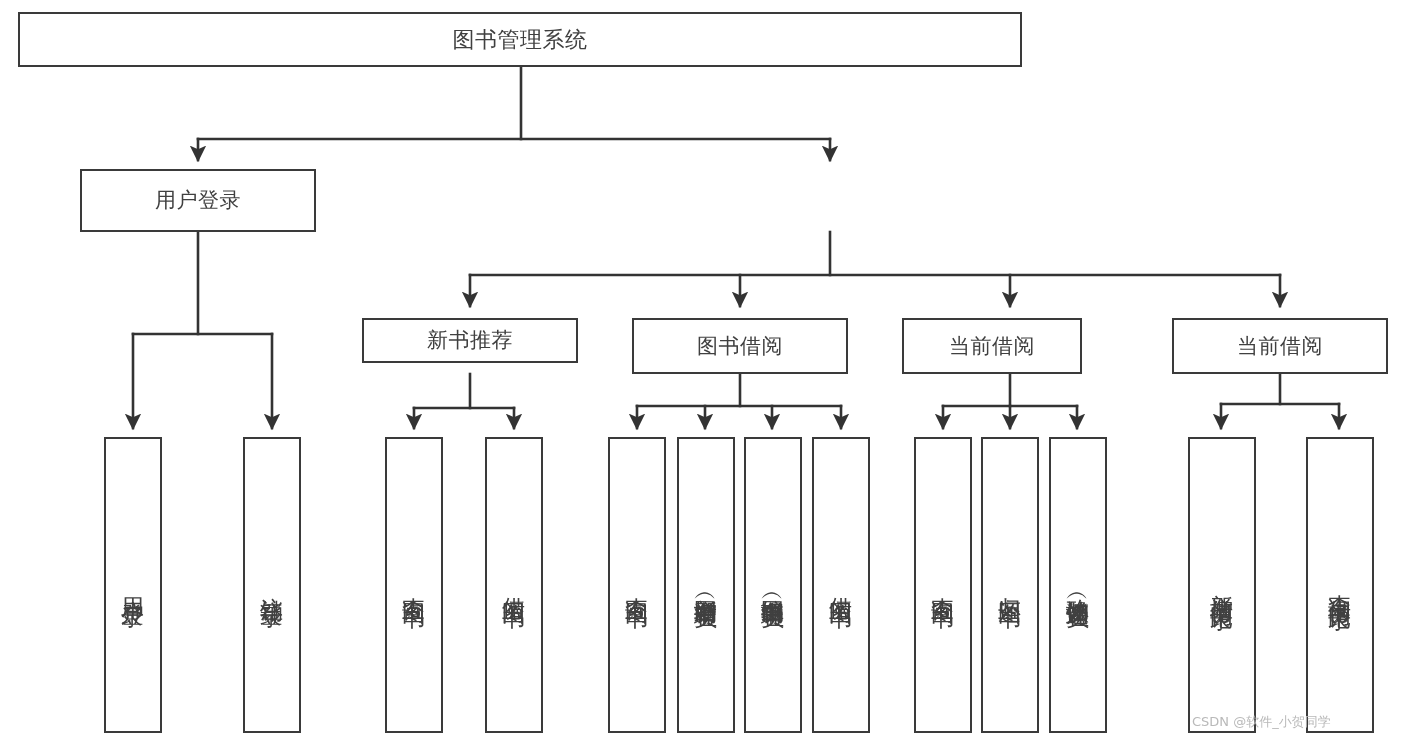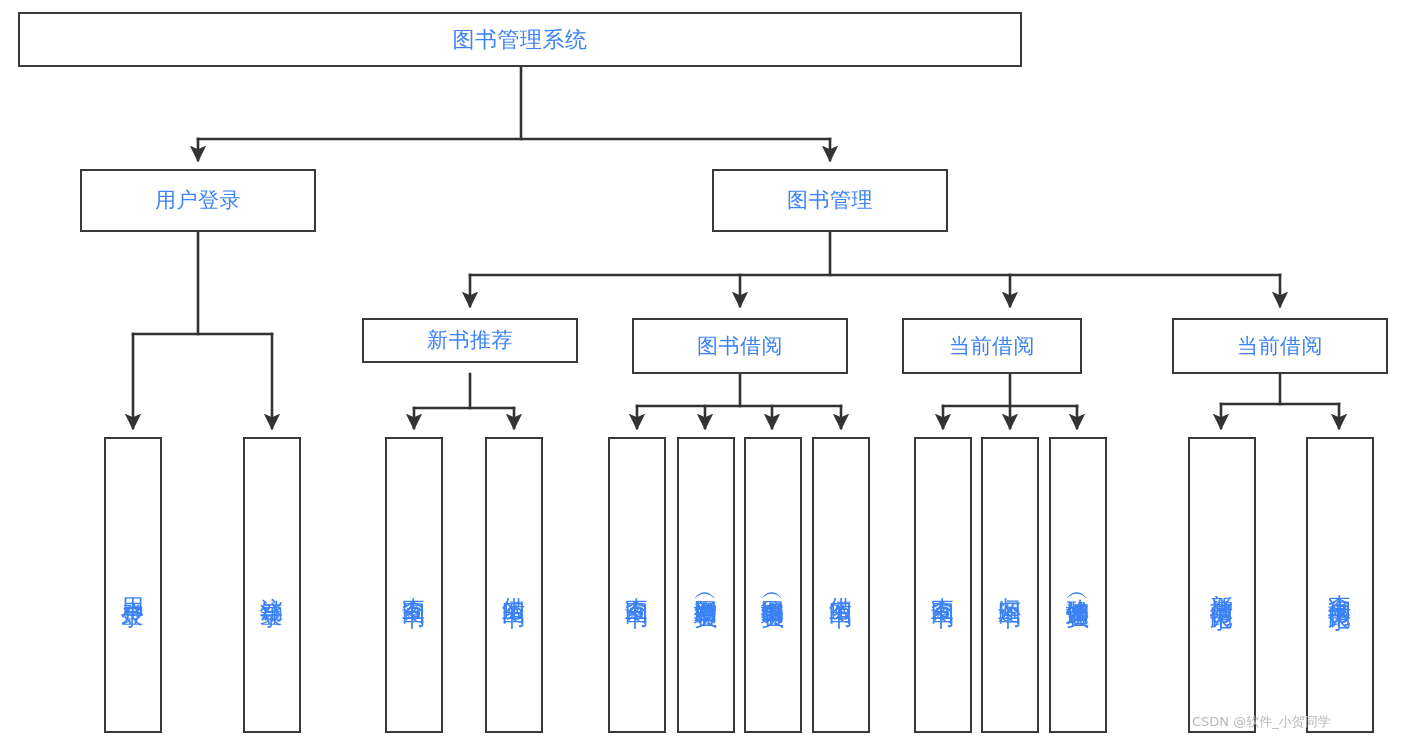--- a/index.html
+++ b/index.html
@@ -27,21 +27,21 @@
     pointer-events: none;
   }
   .node {
     position: absolute;
     box-sizing: border-box;
     border: 2px solid #3a3a3a;
     background: #ffffff;
     display: flex;
     align-items: center;
     justify-content: center;
-    color: #3b82f6;
+    color: #404040;
   }
   .node .label {
     display: block;
     text-align: center;
     line-height: 1.18;
     letter-spacing: 0.5px;
   }
   
   .node.horiz .label {
     font-size: 21px;
@@ -132,23 +132,20 @@
     </g>
   </svg>
 
   <div class="node horiz root" style="left:18px; top:12px; width:1004px; height:55px;">
     <span class="label">图书管理系统</span>
   </div>
 
   <div class="node horiz" style="left:80px; top:169px; width:236px; height:63px;">
     <span class="label">用户登录</span>
   </div>
-  <div class="node horiz" style="left:712px; top:169px; width:236px; height:63px;">
-    <span class="label">图书管理</span>
-  </div>
 
   <div class="node horiz" style="left:362px; top:318px; width:216px; height:45px;">
     <span class="label">新书推荐</span>
   </div>
   <div class="node horiz" style="left:632px; top:318px; width:216px; height:56px;">
     <span class="label">图书借阅</span>
   </div>
   <div class="node horiz" style="left:902px; top:318px; width:180px; height:56px;">
     <span class="label">当前借阅</span>
   </div>

